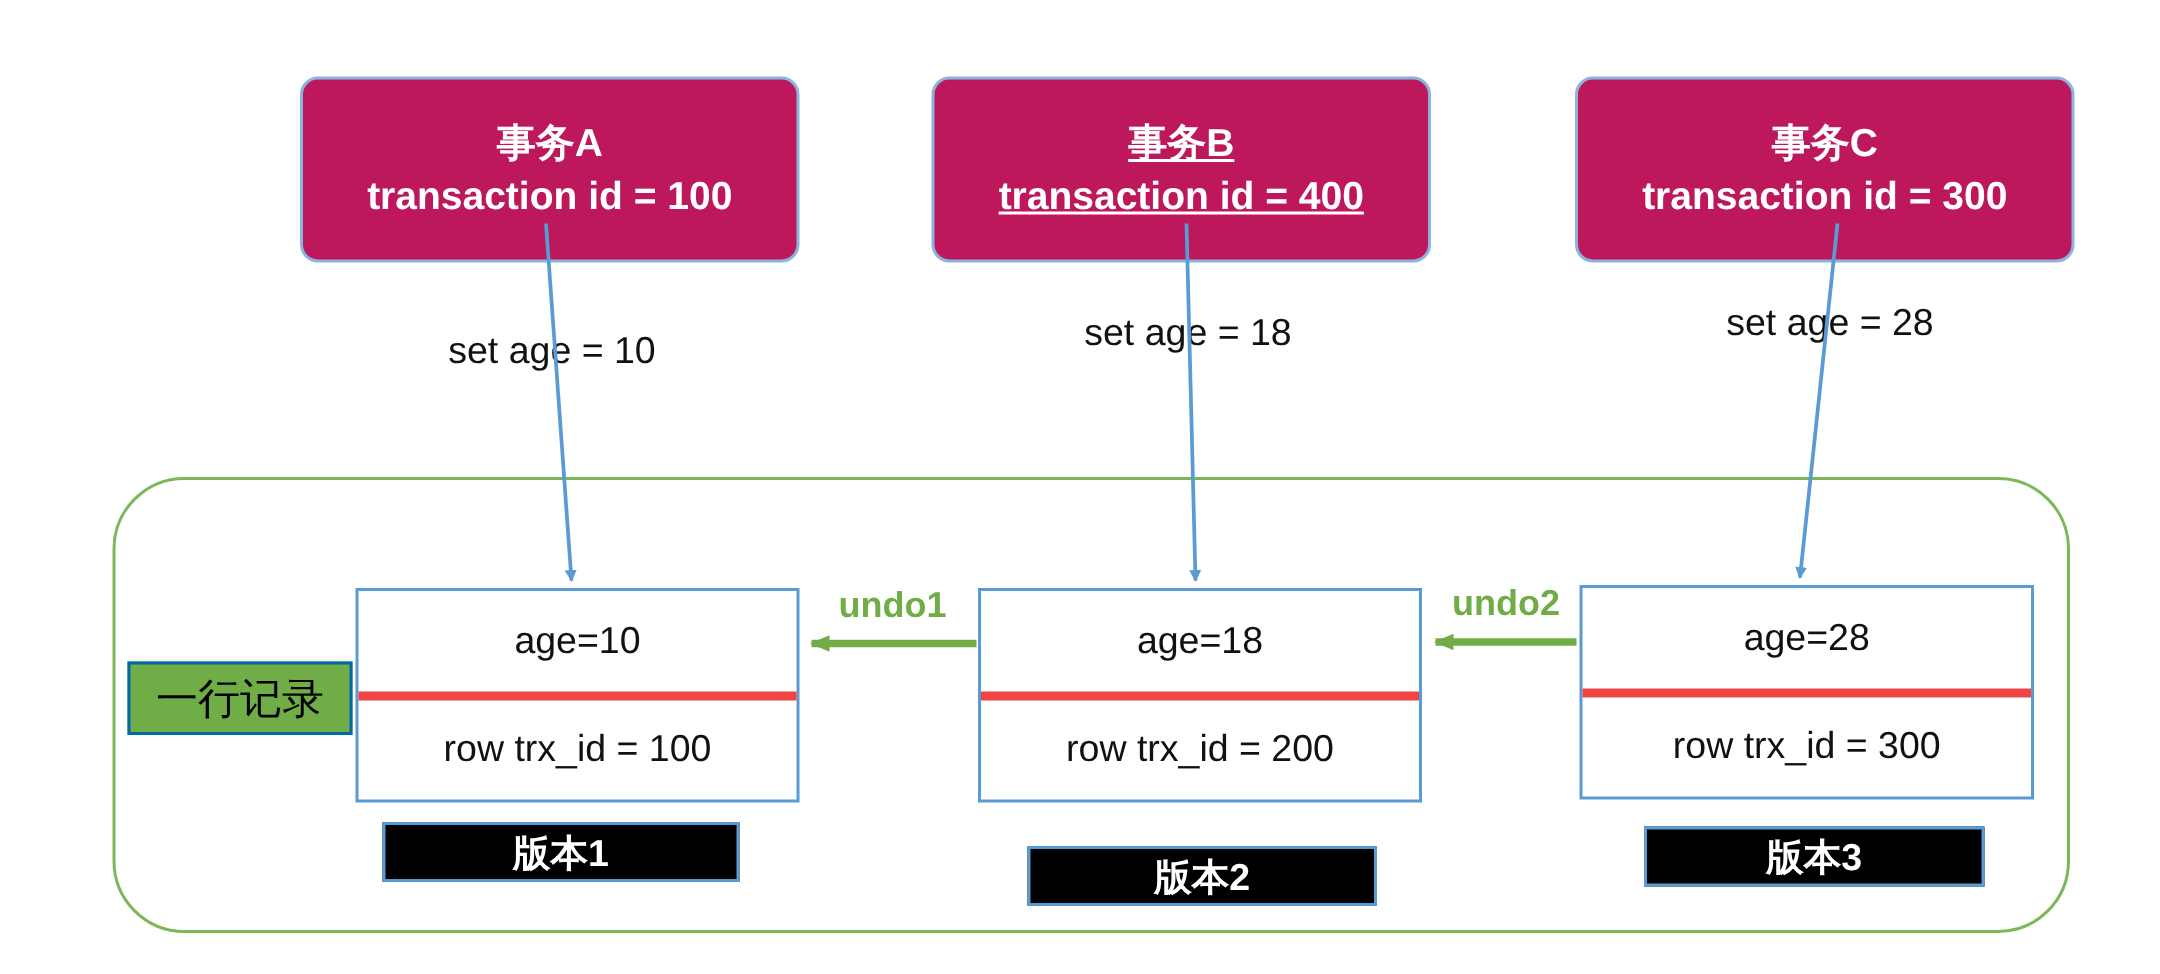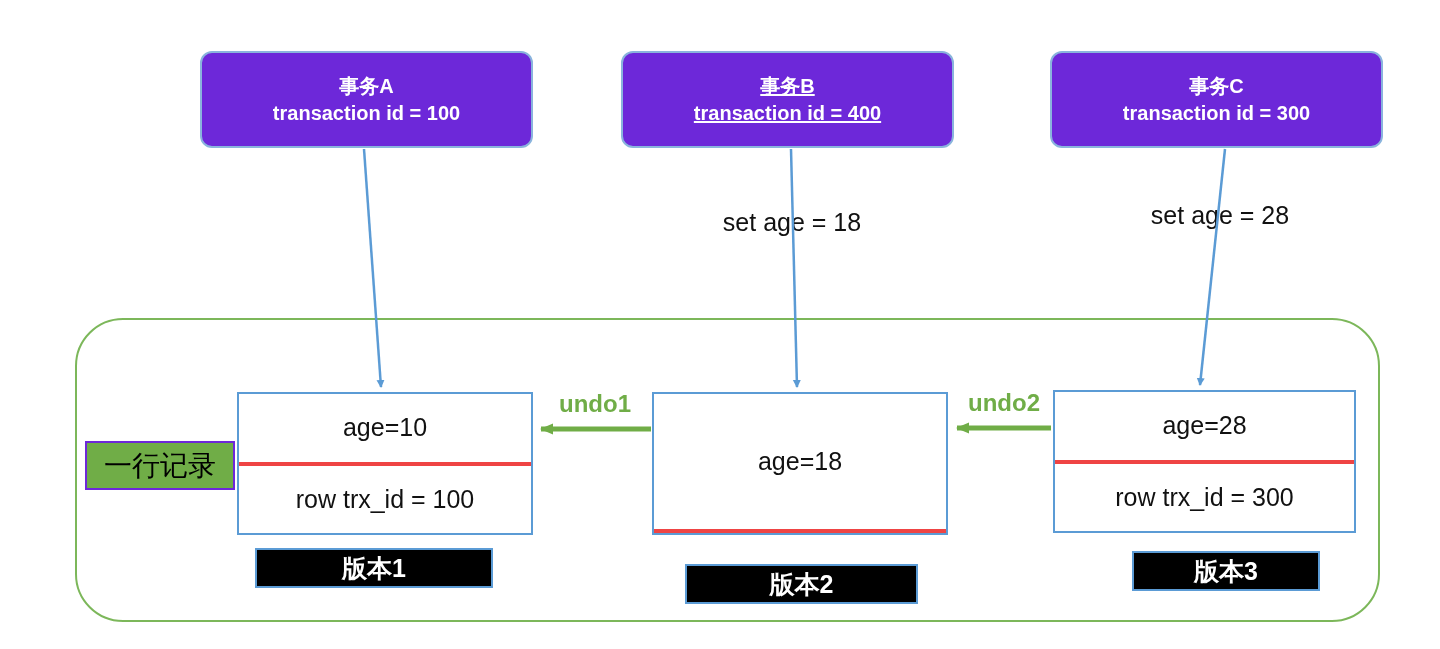--- a/index.html
+++ b/index.html
@@ -2,80 +2,80 @@
 <html><head>
 <meta charset="utf-8">
 <style>
   html,body{margin:0;padding:0;background:#ffffff;}
   .stage{
     position:relative;width:1440px;height:649px;background:#ffffff;
     font-family:"Liberation Sans","DejaVu Sans",sans-serif;overflow:hidden;
   }
   
   .txn-box{
-    position:absolute;width:333px;height:97px;border-radius:12px;
-    background:#6d28d9;border:2px solid #8ab4dd;box-sizing:border-box;
+    position:absolute;width:333px;height:124px;border-radius:12px;
+    background:#be185d;border:2px solid #8ab4dd;box-sizing:border-box;
     display:flex;flex-direction:column;align-items:center;justify-content:center;
-    color:#ffffff;font-weight:bold;font-size:20px;line-height:1.35;text-align:center;
+    color:#ffffff;font-weight:bold;font-size:26px;line-height:1.35;text-align:center;
   }
   .txn-a{left:200px;top:51px;}
   .txn-b{left:621px;top:51px;text-decoration:underline;}
   .txn-c{left:1050px;top:51px;}
   
   .action-label{
     position:absolute;width:260px;text-align:center;
     font-size:25px;color:#111111;
   }
   .action-a{left:238px;top:220px;}
   .action-b{left:662px;top:208px;}
   .action-c{left:1090px;top:201px;}
   
   .record-container{
     position:absolute;left:75px;top:318px;width:1305px;height:304px;
     border:2px solid #7cb75a;border-radius:48px;box-sizing:border-box;background:transparent;
   }
   
   .row-label{
     position:absolute;left:85px;top:441px;width:150px;height:49px;
-    background:#70ad47;border:2px solid #6d28d9;box-sizing:border-box;
+    background:#70ad47;border:2px solid #0369a1;box-sizing:border-box;
     display:flex;align-items:center;justify-content:center;
     font-family:"Liberation Serif","DejaVu Serif",serif;
     font-size:28px;color:#000000;
   }
   
   .version-box{
     position:absolute;width:296px;height:143px;background:#ffffff;
     border:2px solid #5b9bd5;box-sizing:border-box;
     display:flex;flex-direction:column;
   }
   .v1{left:237px;top:392px;}
   .v2{left:652px;top:392px;}
   .v3{left:1053px;top:390px;width:303px;}
   .version-box .cell{
     flex:1;display:flex;align-items:center;justify-content:center;
     font-size:25px;color:#111111;
   }
-  .version-box .cell-top{border-bottom:4px solid #ef4444;}
+  .version-box .cell-top{border-bottom:6px solid #ef4444;}
   
   .undo-label{
     position:absolute;width:120px;text-align:center;
     font-size:24px;font-weight:600;color:#70ad47;
   }
   .undo-1{left:535px;top:390px;}
   .undo-2{left:944px;top:389px;}
   
   .version-tag{
     position:absolute;height:40px;background:#000000;
     border:2px solid #5b9bd5;box-sizing:border-box;
     display:flex;align-items:center;justify-content:center;
     color:#ffffff;font-weight:bold;font-size:25px;
   }
   .tag-1{left:255px;top:548px;width:238px;}
   .tag-2{left:685px;top:564px;width:233px;}
-  .tag-3{left:1132px;top:551px;width:188px;}
+  .tag-3{left:1096px;top:551px;width:227px;}
   
   .connector-layer{position:absolute;left:0;top:0;width:1440px;height:649px;pointer-events:none;}
 </style>
 </head>
 <body>
 
 <div class="stage">
 
   <div class="txn-box txn-a">
     <div>事务A</div>
@@ -83,33 +83,35 @@
   </div>
   <div class="txn-box txn-b">
     <div>事务B</div>
     <div>transaction id = 400</div>
   </div>
   <div class="txn-box txn-c">
     <div>事务C</div>
     <div>transaction id = 300</div>
   </div>
 
+  <div class="action-label action-a">set age = 10</div>
   <div class="action-label action-b">set age = 18</div>
   <div class="action-label action-c">set age = 28</div>
 
   <div class="record-container"></div>
 
   <div class="row-label">一行记录</div>
 
   <div class="version-box v1">
     <div class="cell cell-top">age=10</div>
     <div class="cell">row trx_id = 100</div>
   </div>
   <div class="version-box v2">
     <div class="cell cell-top">age=18</div>
+    <div class="cell">row trx_id = 200</div>
   </div>
   <div class="version-box v3">
     <div class="cell cell-top">age=28</div>
     <div class="cell">row trx_id = 300</div>
   </div>
 
   <div class="undo-label undo-1">undo1</div>
   <div class="undo-label undo-2">undo2</div>
 
   <div class="version-tag tag-1">版本1</div>

